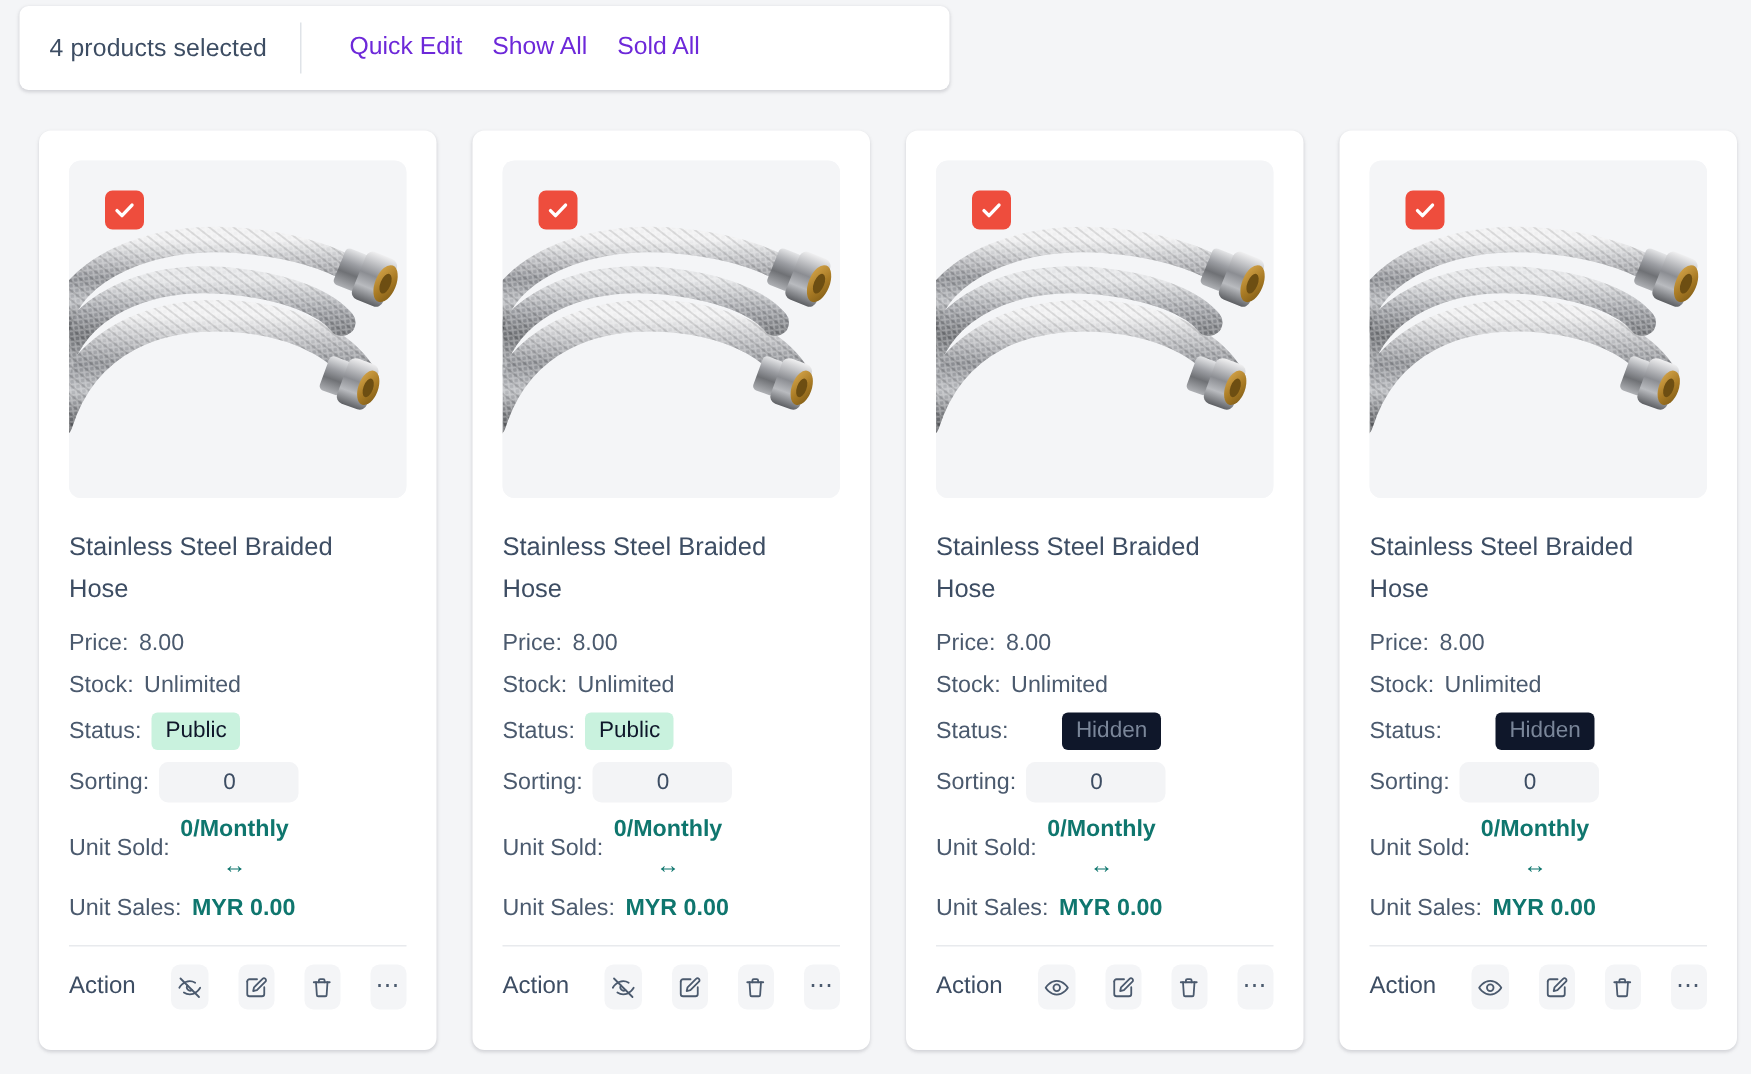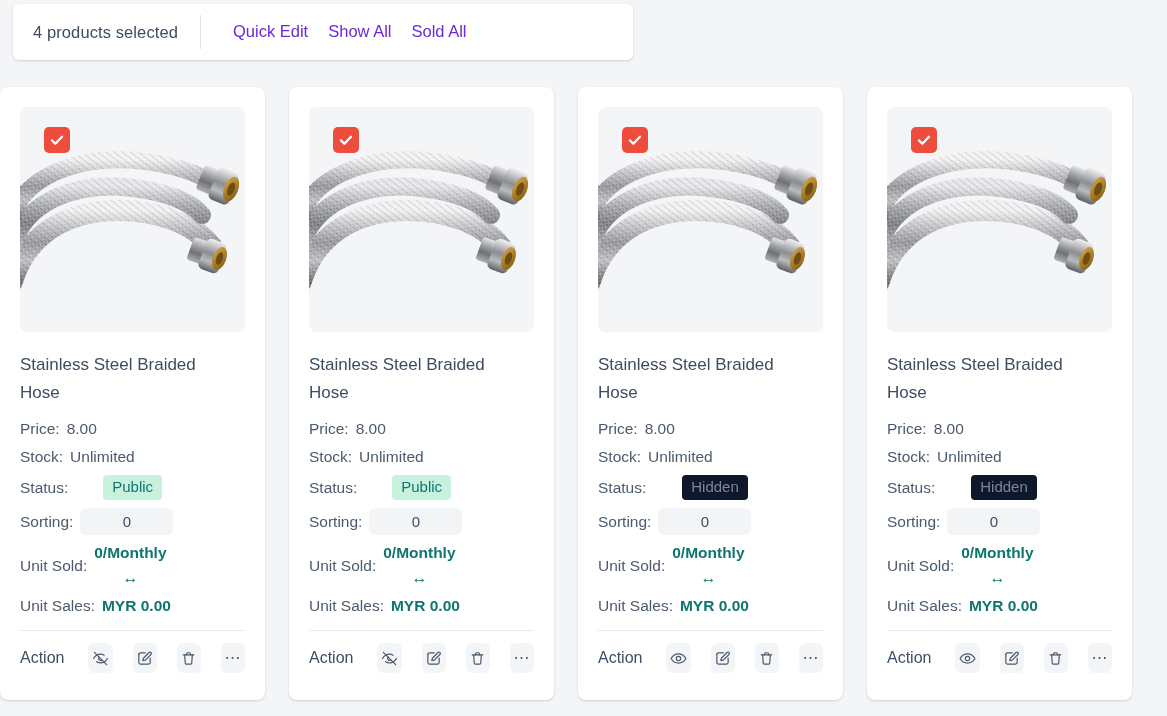--- a/index.html
+++ b/index.html
@@ -40,21 +40,21 @@
     position: relative;
     border: 4px solid #f51b1b;
     background: #ffffff;
     padding: 14px 12px;
     margin: 0 6px 0 4px;
     z-index: 5;
   }
 
   
   .grid {
-    position: absolute; left: 0; top: 87px;
+    position: absolute; left: 26px; top: 87px;
     display: flex; gap: 24px; justify-content: flex-end;
   }
   .card {
     width: 265px; height: 613px;
     background: #ffffff;
     border-radius: 8px;
     box-shadow: 0 1px 3px rgba(16,24,40,.10), 0 1px 2px rgba(16,24,40,.06);
     padding: 20px;
     display: flex; flex-direction: column;
   }
@@ -89,21 +89,21 @@
     margin-top: 8px;
     font-size: 15.5px; color: #4b5a6e; line-height: 20px;
     display: flex; align-items: center; gap: 7px;
   }
   .p-line.first { margin-top: 12px; }
   .badge {
     display: inline-block;
     padding: 3px 9px 4px; border-radius: 4px;
     font-size: 15px; line-height: 18px;
   }
-  .badge.public { background: #c9f2de; color: #0f766e; margin-left: 28px; }
+  .badge.public { background: #c9f2de; color: #0f172a; }
   .badge.hidden { background: #0f172a; color: #7a8699; margin-left: 29px; }
   .sort-box {
     width: 93px; height: 27px;
     background: #f3f4f6; border-radius: 6px;
     display: flex; align-items: center; justify-content: center;
     font-size: 15px; color: #3d4d63; cursor: text;
   }
   .link {
     color: #0f766e; font-weight: bold; font-size: 15.5px;
     cursor: pointer; display: inline-flex; align-items: center; gap: 5px; flex-direction: column;

